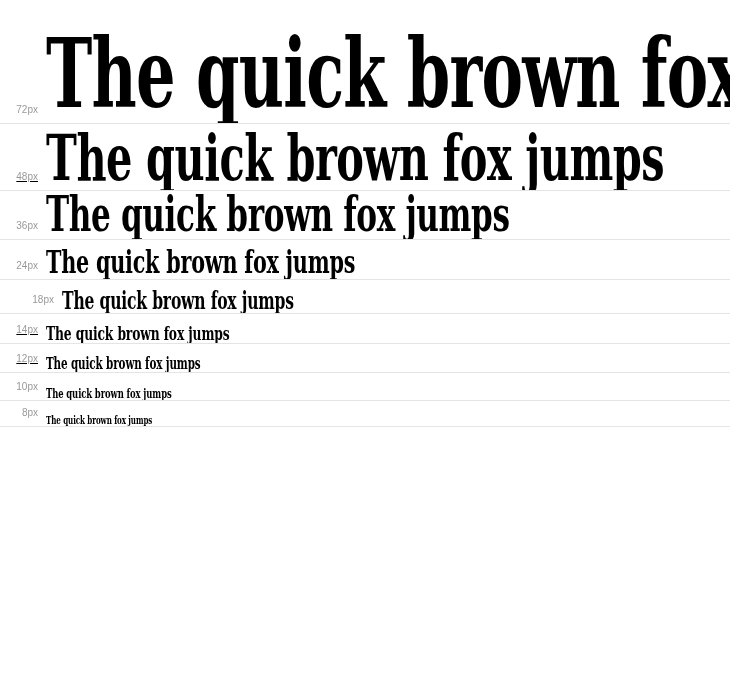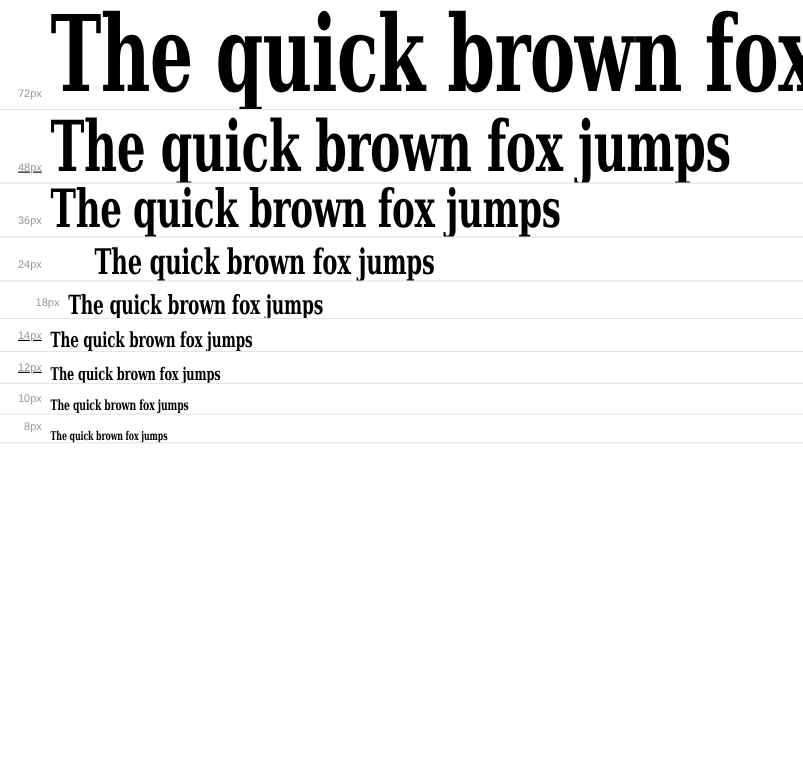--- a/index.html
+++ b/index.html
@@ -56,42 +56,42 @@
     display: inline-block;
     transform: scaleX(0.72);
     transform-origin: left bottom;
   }
 </style>
 </head>
 <body>
 
 <div id="specimen">
 
-  <div class="spec-row" style="height:100px;">
+  <div class="spec-row" style="height:124px;">
     <div class="size-label">72px</div>
     <div class="sample" style="font-size:96px;">
       <span class="sample-inner">The quick brown fox jumps</span>
     </div>
   </div>
 
   <div class="spec-row" style="height:67px;text-decoration:underline;">
     <div class="size-label">48px</div>
     <div class="sample" style="font-size:64px;">
       <span class="sample-inner">The quick brown fox jumps</span>
     </div>
   </div>
 
   <div class="spec-row" style="height:49px;">
     <div class="size-label">36px</div>
     <div class="sample" style="font-size:48px;">
       <span class="sample-inner">The quick brown fox jumps</span>
     </div>
   </div>
 
-  <div class="spec-row" style="height:40px;gap:40px;">
+  <div class="spec-row" style="height:40px;">
     <div class="size-label">24px</div>
     <div class="sample" style="font-size:32px;">
       <span class="sample-inner">The quick brown fox jumps</span>
     </div>
   </div>
 
   <div class="spec-row" style="height:34px;padding-left:16px;">
     <div class="size-label">18px</div>
     <div class="sample" style="font-size:24px;">
       <span class="sample-inner">The quick brown fox jumps</span>

